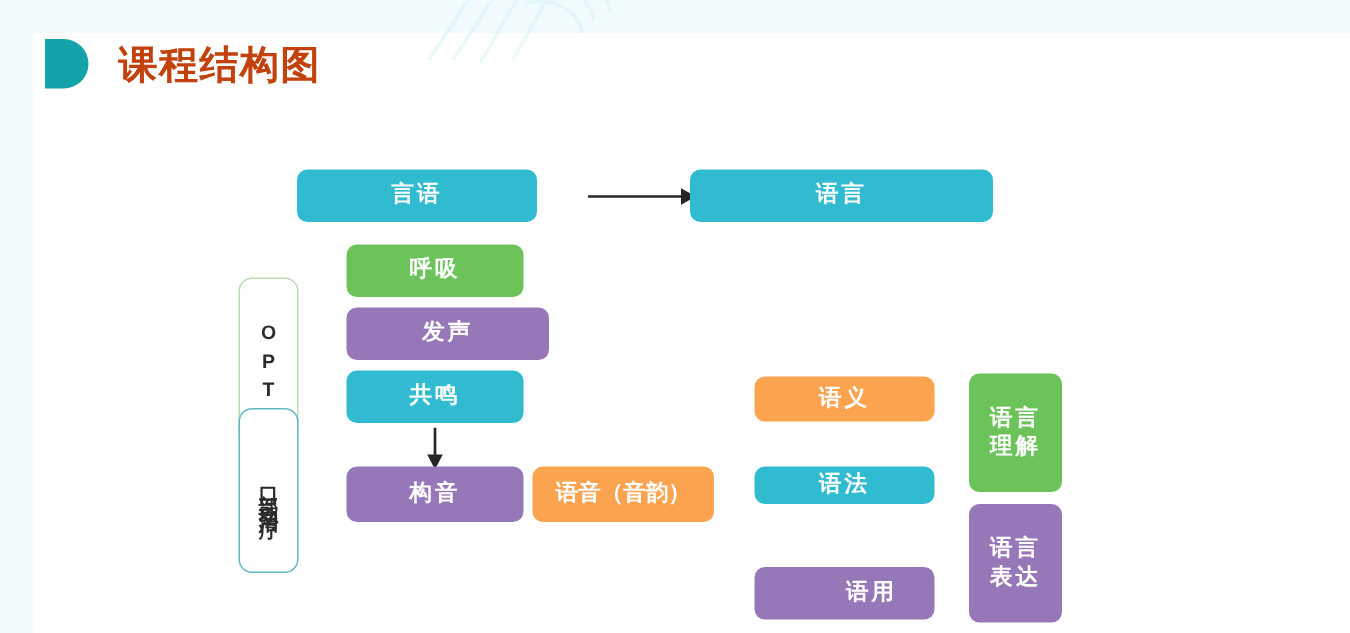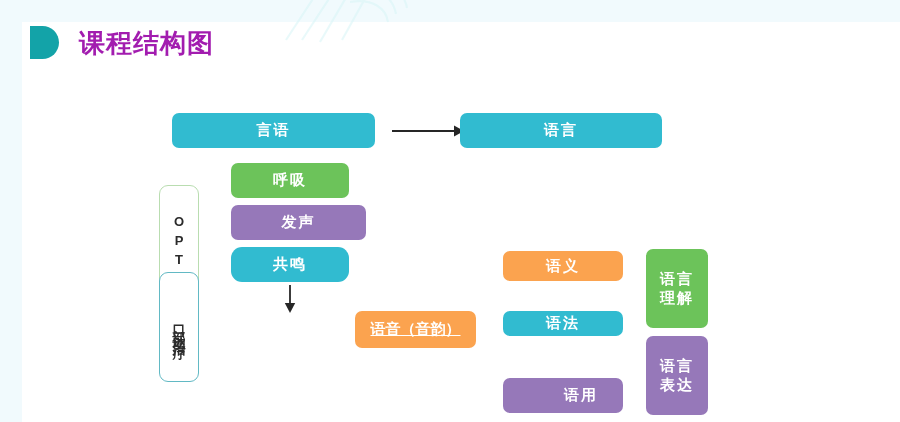--- a/index.html
+++ b/index.html
@@ -60,21 +60,21 @@
     width: 29px;
     height: 33px;
     background: #13a3a8;
     border-radius: 0 17px 17px 0;
     margin-right: 20px;
     flex: none;
   }
   .page-title {
     font-size: 26px;
     font-weight: 700;
-    color: #a21caf;
+    color: #c2410c;
     letter-spacing: 1px;
     line-height: 1;
     white-space: nowrap;
   }
   
   .node {
     position: absolute;
     border-radius: 7px;
     color: #ffffff;
     font-size: 15px;
@@ -135,50 +135,51 @@
       <path d="M70 28 C92 24 106 34 108 48"></path>
       <path d="M84 6 C104 4 124 16 127 34"></path>
     </g>
   </svg>
 
   <div class="header">
     <div class="logo-mark"></div>
     <div class="page-title">课程结构图</div>
   </div>
 
-  <div class="node teal" style="left:172px; top:113px; width:203px; height:35px;">言语</div>
+  <div class="node teal" style="left:198px; top:113px; width:160px; height:35px;">言语</div>
 
   <svg class="arrow-h" style="left:392px; top:120px; width:72px; height:22px;" viewBox="0 0 72 22">
     <line x1="0" y1="11" x2="62" y2="11" stroke="#262626" stroke-width="1.8"></line>
     <polygon points="62,5.5 72,11 62,16.5" fill="#262626"></polygon>
   </svg>
 
   <div class="node teal" style="left:460px; top:113px; width:202px; height:35px;">语言</div>
 
   <div class="outline-box outline-green" style="left:159px; top:185px; width:40px; height:115px;">
     <span class="vtext">OPT</span>
   </div>
 
   <div class="outline-box outline-teal" style="left:159px; top:272px; width:40px; height:110px;">
     <span class="vtext">口部运动治疗</span>
   </div>
 
   <div class="node green" style="left:231px; top:163px; width:118px; height:35px;">呼吸</div>
 
   <div class="node purple" style="left:231px; top:205px; width:135px; height:35px;">发声</div>
 
-  <div class="node teal" style="left:231px; top:247px; width:118px; height:35px;border-radius:11px;">共鸣</div>
+  <div class="node teal" style="left:231px; top:247px; width:118px; height:35px;">共鸣</div>
 
   <svg class="arrow-v" style="left:280px; top:285px; width:20px; height:28px;" viewBox="0 0 20 28">
     <line x1="10" y1="0" x2="10" y2="19" stroke="#262626" stroke-width="1.8"></line>
     <polygon points="4.8,18 15.2,18 10,28" fill="#262626"></polygon>
   </svg>
 
+  <div class="node purple" style="left:231px; top:311px; width:118px; height:37px;">构音</div>
 
-  <div class="node orange" style="left:355px; top:311px; width:121px; height:37px; letter-spacing:0px;text-decoration:underline;">语音（音韵）</div>
+  <div class="node orange" style="left:355px; top:311px; width:121px; height:37px; letter-spacing:0px;">语音（音韵）</div>
 
   <div class="node orange" style="left:503px; top:251px; width:120px; height:30px;">语义</div>
 
   <div class="node teal" style="left:503px; top:311px; width:120px; height:25px;">语法</div>
 
   <div class="node purple" style="left:503px; top:378px; width:120px; height:35px;padding-left:36px;">语用</div>
 
   <div class="node green" style="left:646px; top:249px; width:62px; height:79px; flex-direction:column;">
     <span>语言</span>
     <span>理解</span>

